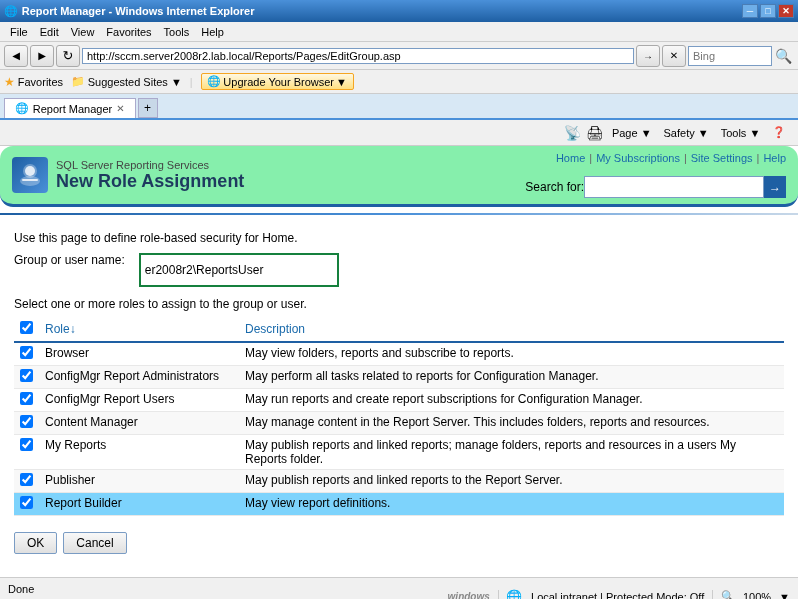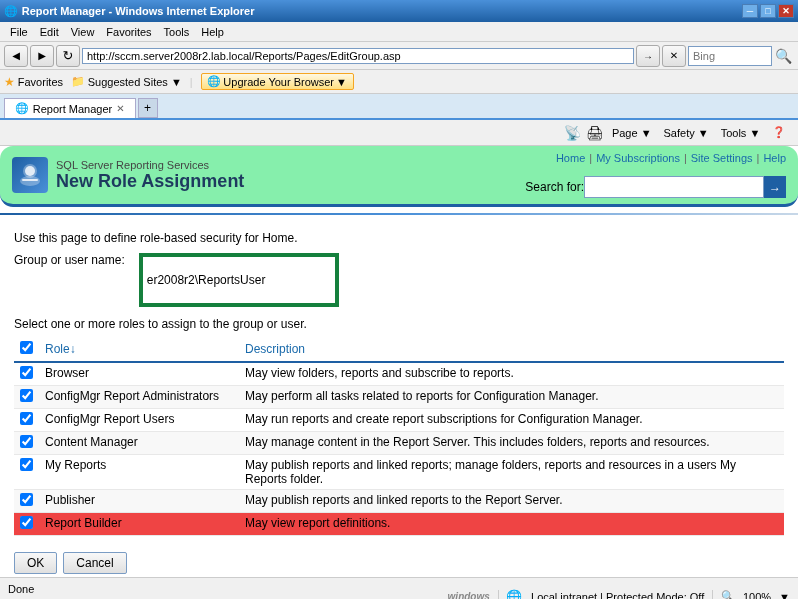--- a/index.html
+++ b/index.html
@@ -197,22 +197,22 @@
 
     
     .main-content {
       padding: 10px 14px;
       background: white;
     }
     .page-description { font-size: 12px; margin-bottom: 8px; }
     .user-field-row { display: flex; align-items: flex-start; margin-bottom: 10px; gap: 14px; }
     .user-field-label { font-size: 12px; }
     .user-field-input {
-      border: 4px solid #15803d;
-      padding: 16px 4px;
+      border: 2px solid #15803d;
+      padding: 8px 4px;
       font-size: 12px;
       width: 200px;
     }
     .roles-instruction { font-size: 12px; margin-bottom: 6px; }
 
     
     .roles-table { width: 100%; border-collapse: collapse; }
     .roles-table thead th {
       background: white;
       border-bottom: 2px solid #1e5fa3;
@@ -423,21 +423,21 @@
         <tr style="background: rgb(255, 255, 255);">
           <td><input type="checkbox" checked="" style=""></td>
           <td>My Reports</td>
           <td>May publish reports and linked reports; manage folders, reports and resources in a users My Reports folder.</td>
         </tr>
         <tr style="background: rgb(248, 248, 248);">
           <td><input type="checkbox" checked="" style=""></td>
           <td>Publisher</td>
           <td>May publish reports and linked reports to the Report Server.</td>
         </tr>
-        <tr style="background: #ef4444;">
+        <tr style="background: #7dd3fc;">
           <td><input type="checkbox" checked="" style=""></td>
           <td>Report Builder</td>
           <td>May view report definitions.</td>
         </tr>
       </tbody>
   </table>
 
   <div class="action-buttons">
     <button class="action-btn">OK</button>
     <button class="action-btn">Cancel</button>

